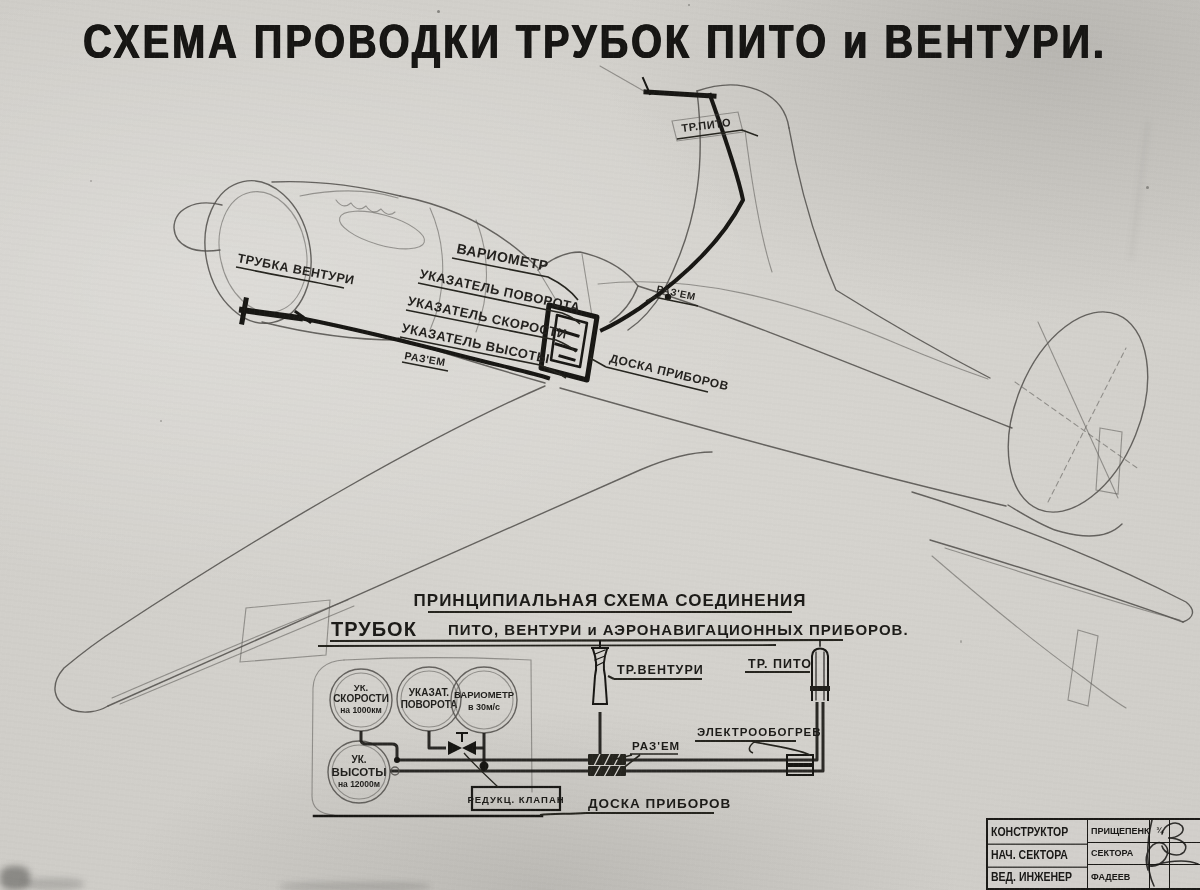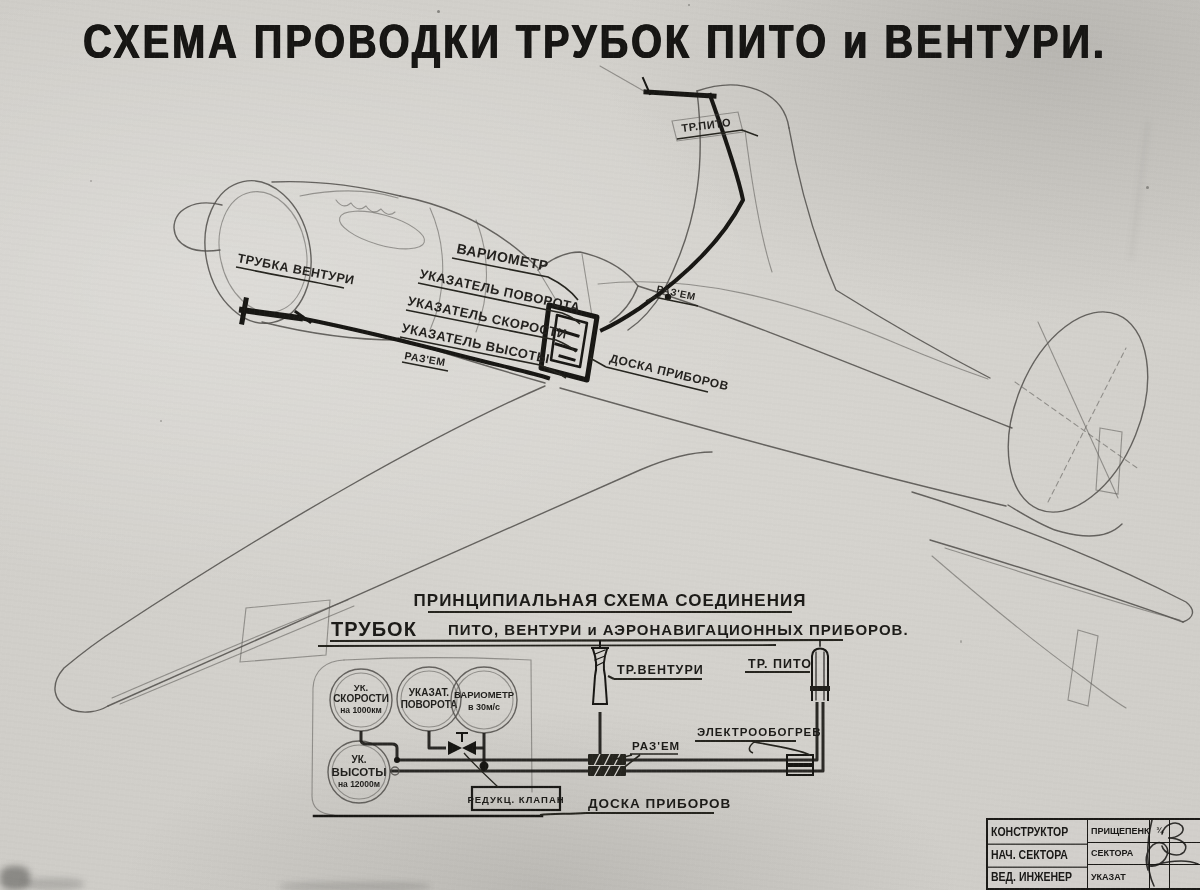--- a/index.html
+++ b/index.html
@@ -252,21 +252,21 @@
     <div class="tb-cell tb-name">ПРИЩЕПЕНКО</div>
     <div class="tb-cell tb-note">¾</div>
     <div class="tb-cell tb-sig"></div>
 
     <div class="tb-cell tb-role">НАЧ. СЕКТОРА</div>
     <div class="tb-cell tb-name">СЕКТОРА</div>
     <div class="tb-cell tb-note"></div>
     <div class="tb-cell tb-sig"></div>
 
     <div class="tb-cell tb-role row3" style="border-bottom:none;">ВЕД. ИНЖЕНЕР</div>
-    <div class="tb-cell tb-name" style="border-bottom:none;">УКАЗАТ</div>
+    <div class="tb-cell tb-name" style="border-bottom:none;">ФАДЕЕВ</div>
     <div class="tb-cell tb-note" style="border-bottom:none;"></div>
     <div class="tb-cell tb-sig" style="border-bottom:none;"></div>
   </div>
 
   <svg class="sigsvg" viewBox="0 0 82 82">
     <g fill="none" stroke="#151412" stroke-width="1.6" opacity="0.85" stroke-linecap="round">
       <path d="M 44 26 C 46 16 58 12 64 18 C 68 24 60 30 50 30 C 62 30 72 36 66 44 C 60 50 46 46 44 38"></path>
       <path d="M 30 62 C 24 44 36 30 46 36 C 56 44 44 60 32 58 C 48 54 66 50 80 56"></path>
       <path d="M 34 12 C 28 36 28 62 36 78"></path>
     </g>

